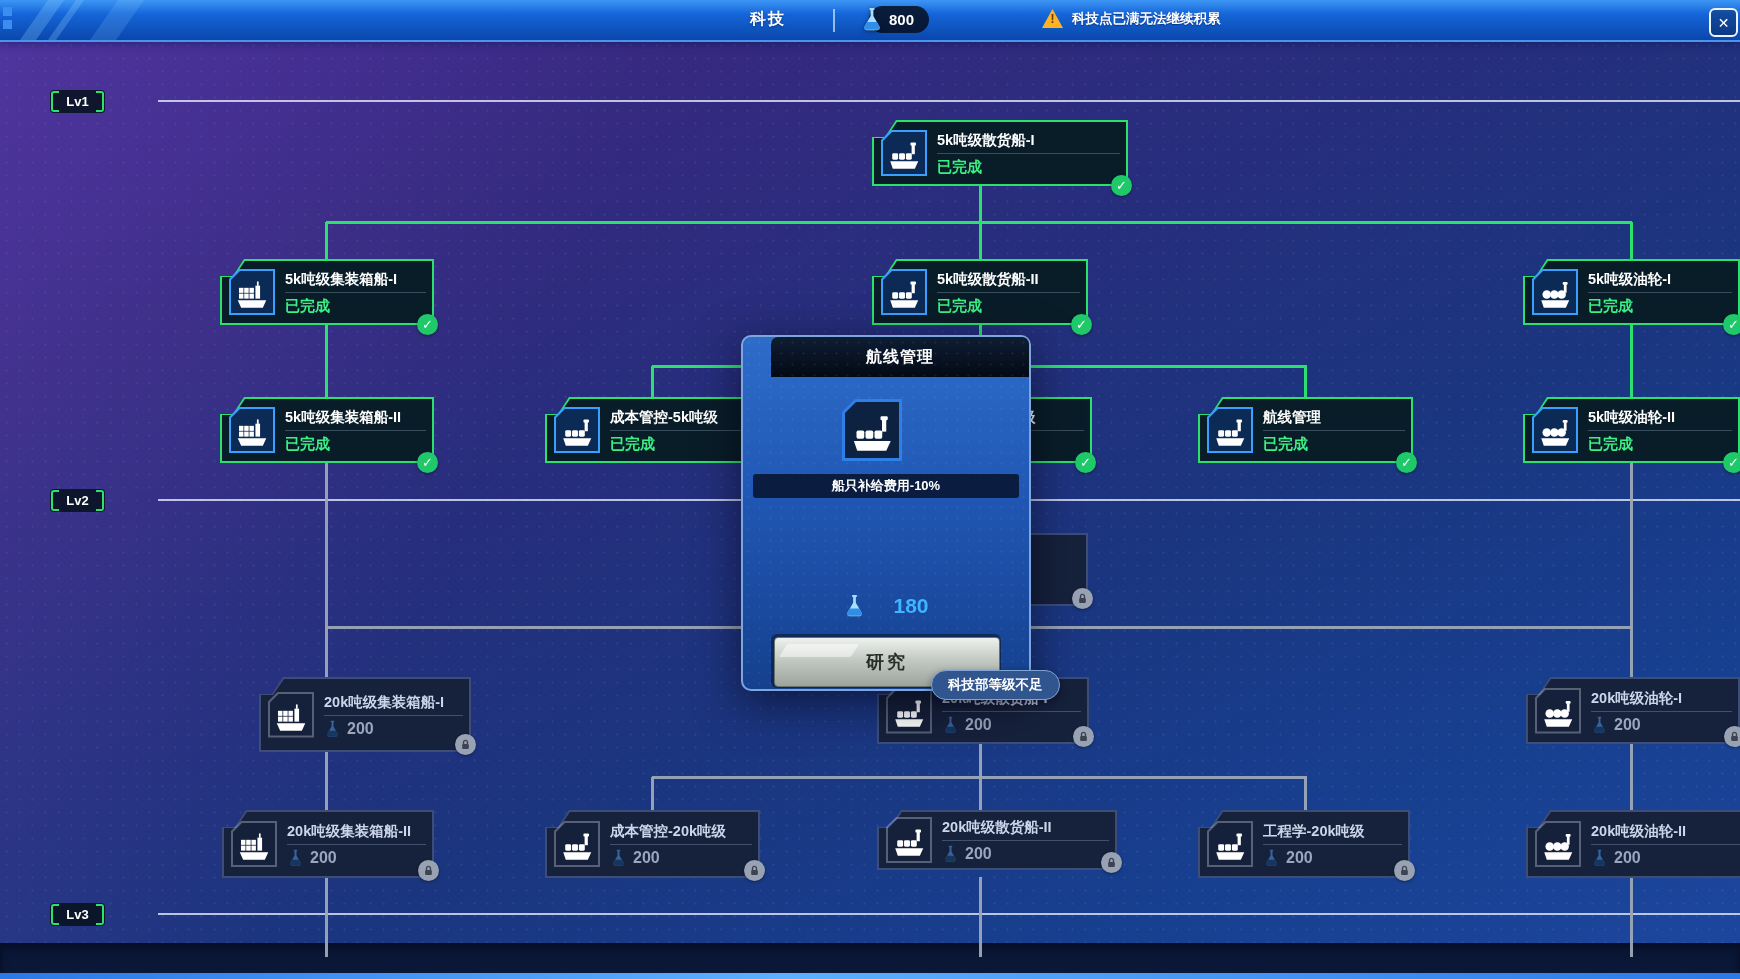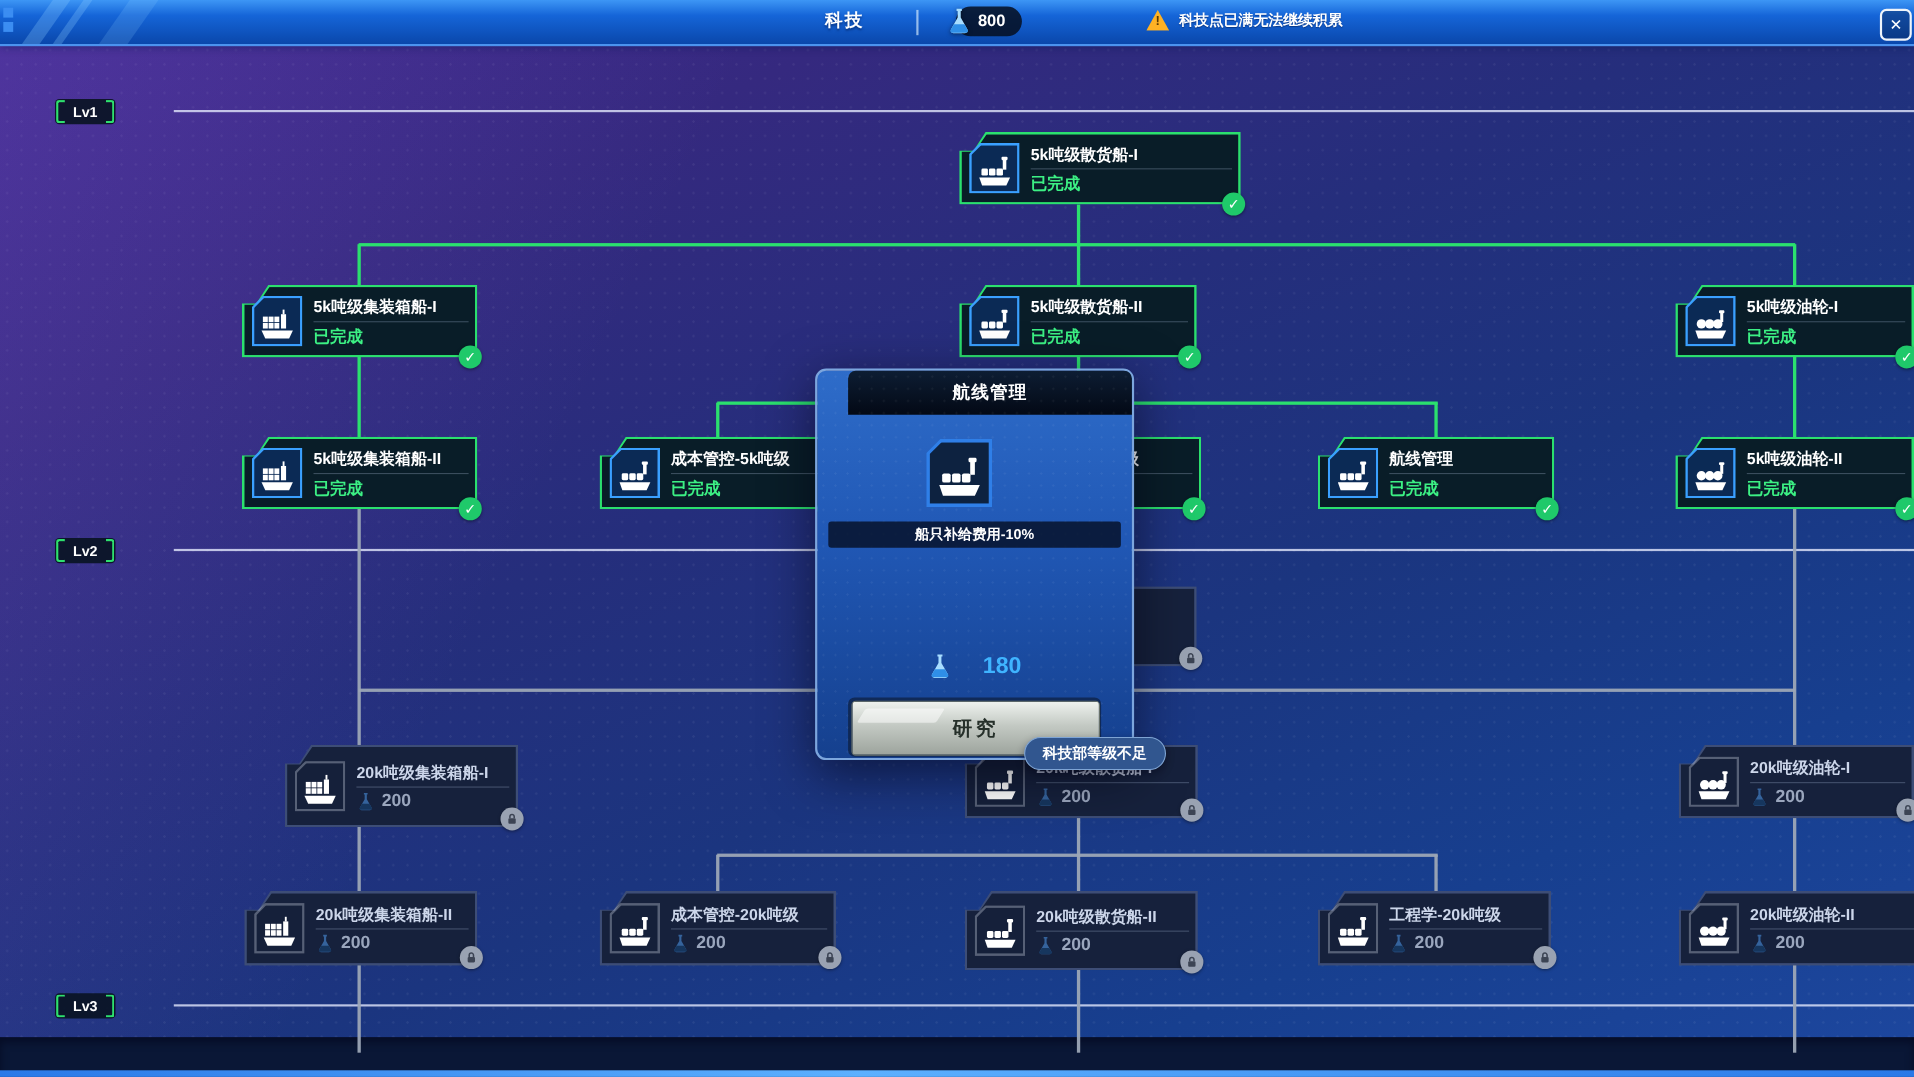--- a/index.html
+++ b/index.html
@@ -644,21 +644,21 @@
       </div>
     </div>
   <div class="nbadge lock">
           <svg width="13" height="13" viewBox="0 0 14 14">
             <rect x="3.4" y="6.4" width="7.2" height="5.4" rx="1.1" fill="#3c4454"></rect>
             <path d="M4.9 6.4V4.7a2.1 2.1 0 0 1 4.2 0v1.7" fill="none" stroke="#3c4454" stroke-width="1.5"></path>
           </svg>
         </div>
       </div>
 
-  <div class="node locked" style="left: 877px; top: 810px; width: 212px; height: 72px;">
+  <div class="node locked" style="left: 877px; top: 810px; width: 212px; height: 60px; padding-left: 28px;">
     <div class="nb"></div>
     <div class="nf"></div>
     <div class="ncontent">
       <div class="nicon">
             <div class="ii">
               <svg viewBox="0 0 40 40">
                 <g fill="#fff">
                   <rect x="7.6" y="20.3" width="6.2" height="6.7" rx="1.4"></rect>
                   <rect x="14.8" y="20.3" width="6.2" height="6.7" rx="1.4"></rect>
                   <rect x="22" y="20.3" width="6.2" height="6.7" rx="1.4"></rect>

